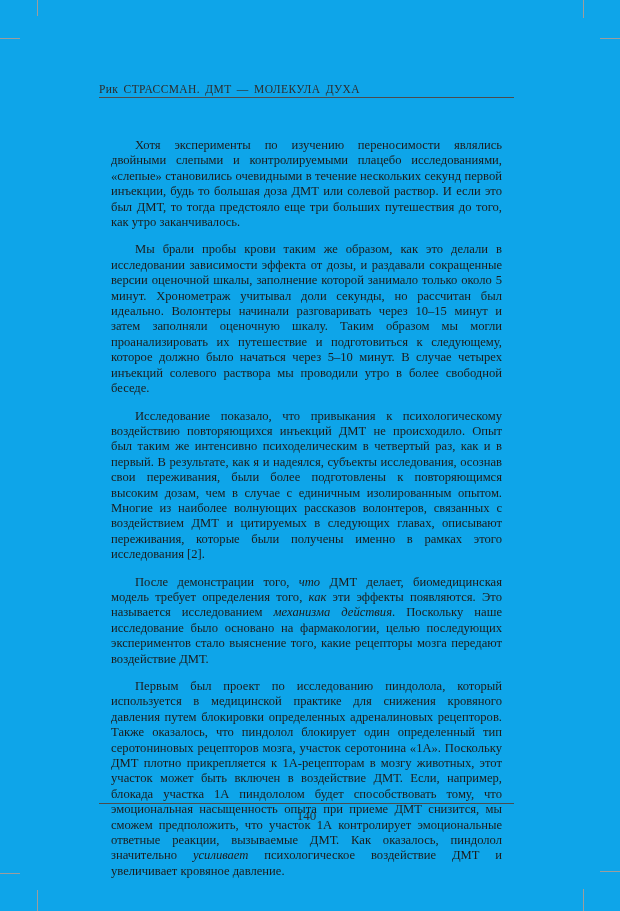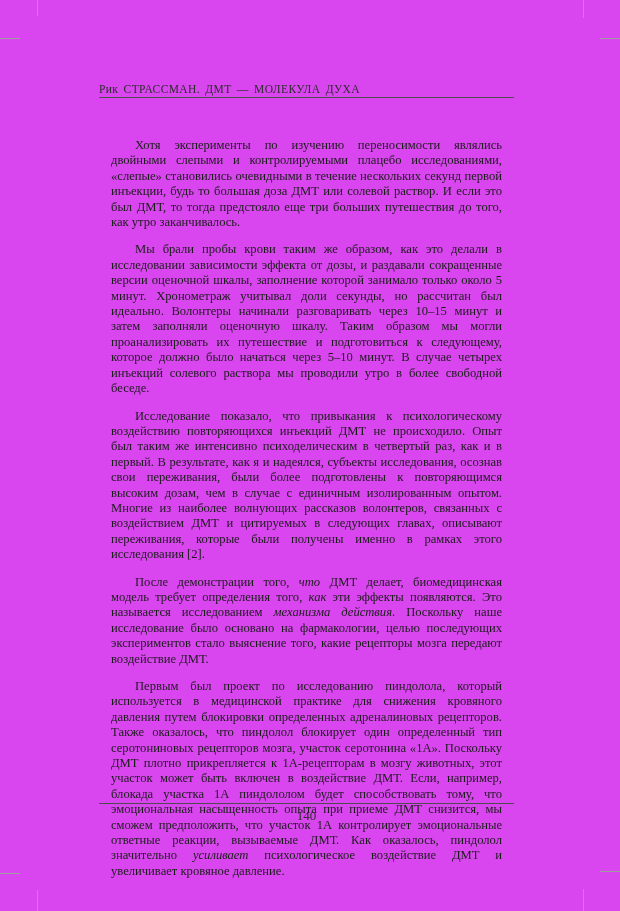--- a/index.html
+++ b/index.html
@@ -1,20 +1,20 @@
 <!DOCTYPE html>
 <html lang="ru"><head>
 <meta charset="utf-8">
 <style>
   html, body { margin: 0; padding: 0; background: #e8e8e8; }
   #page {
     position: relative;
     width: 620px;
     height: 911px;
-    background: #d946ef;
+    background: #0ea5e9;
     overflow: hidden;
     font-family: "Liberation Serif", "DejaVu Serif", serif;
     color: #1f1f1f;
   }
   
   .crop { position: absolute; background: #9d9d9d; }
   .crop.v { width: 1px; }
   .crop.h { height: 1px; }
   .crop.tl-v { left: 37px; top: 0; height: 16px; }
   .crop.tl-h { left: 0; top: 38px; width: 20px; }

